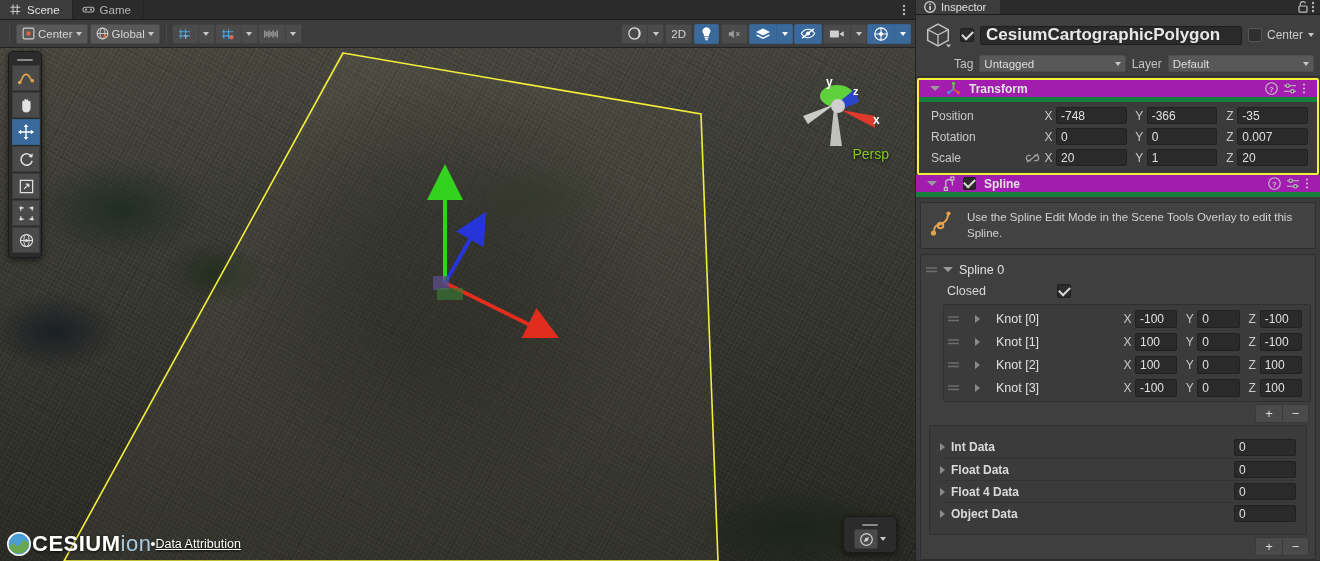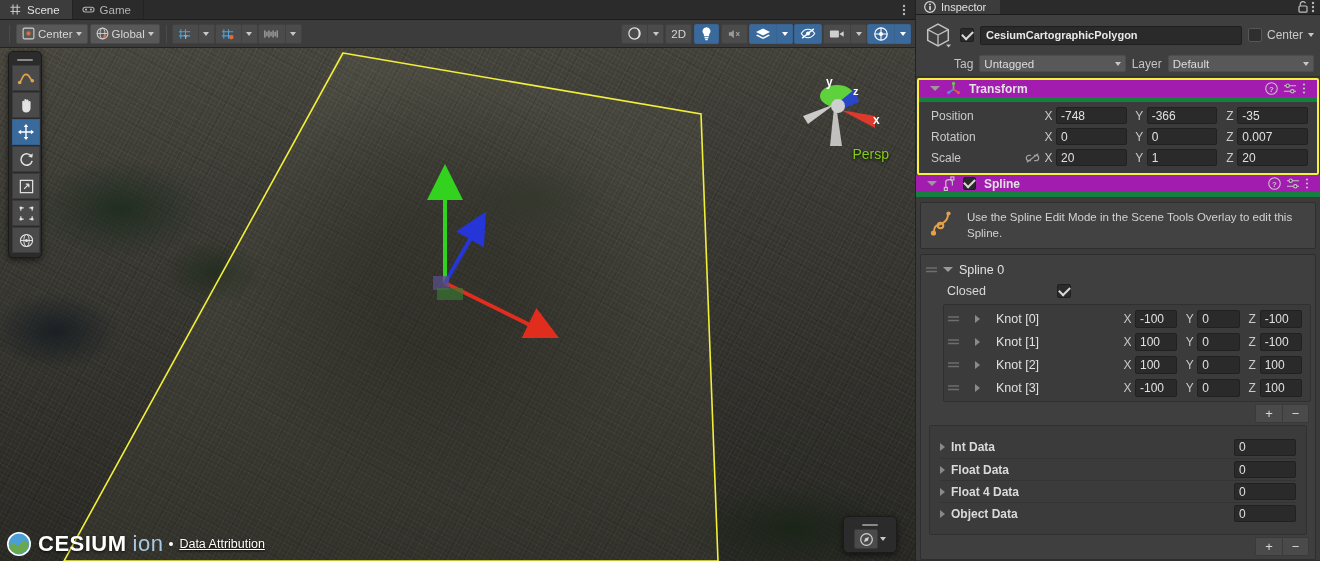--- a/index.html
+++ b/index.html
@@ -140,21 +140,21 @@
     width: 96px; height: 104px; pointer-events: none;
   }
   #persp-label {
     position: absolute; right: 26px; top: 98px; z-index: 8;
     font-size: 14px; color: #84cc16; text-shadow: 0 1px 3px #000;
   }
 
   
   #cesium-credit {
     position: absolute; left: 6px; bottom: 4px; z-index: 8;
-    display: flex; align-items: center; gap: 6px;
+    display: flex; align-items: center; 
   }
   .cesium-word { font-size: 22px; font-weight: bold; color: #fff; letter-spacing: 0.5px; text-shadow: 0 1px 3px rgba(0,0,0,.8); }
   .cesium-ion { font-size: 22px; color: #a8c8e0; letter-spacing: 0.5px; }
   .attr-dot { width: 4px; height: 4px; border-radius: 50%; background: #fff; }
   .attr-link { font-size: 12.5px; color: #fff; text-decoration: underline; text-shadow: 0 1px 2px #000; }
 
   
   #cam-overlay {
     position: absolute; right: 18px; bottom: 8px; z-index: 9;
     width: 54px;
@@ -200,21 +200,21 @@
   }
   .chk.on::after {
     content: ""; width: 9px; height: 5px;
     border-left: 2px solid #d8d8d8; border-bottom: 2px solid #d8d8d8;
     transform: rotate(-45deg) translate(1px,-1px);
   }
   .name-field {
     flex: 1; height: 19px;
     background: #2a2a2a; border: 1px solid #1f1f1f; border-radius: 2px;
     display: flex; align-items: center; padding: 0 5px;
-    font-size: 11px; font-weight: bold; color: #e8e8e8;
+    font-size: 17px; font-weight: bold; color: #e8e8e8;
   }
   .static-box { display: flex; align-items: center; gap: 5px; }
   .static-chk { width: 14px; height: 14px; background: #2f2f2f; border: 1px solid #565656; border-radius: 2px; }
   .static-lbl { font-size: 12px; color: #c9c9c9; }
   .obj-row2 { display: flex; align-items: center; gap: 6px; margin-top: 5px; padding-left: 32px; }
   .fld-label { font-size: 12px; color: #c4c4c4; white-space: nowrap; }
   .dropdown {
     height: 17px; flex: 1;
     background: #585858; border: 1px solid #4d4d4d; border-radius: 2px;
     display: flex; align-items: center; padding: 0 4px;

